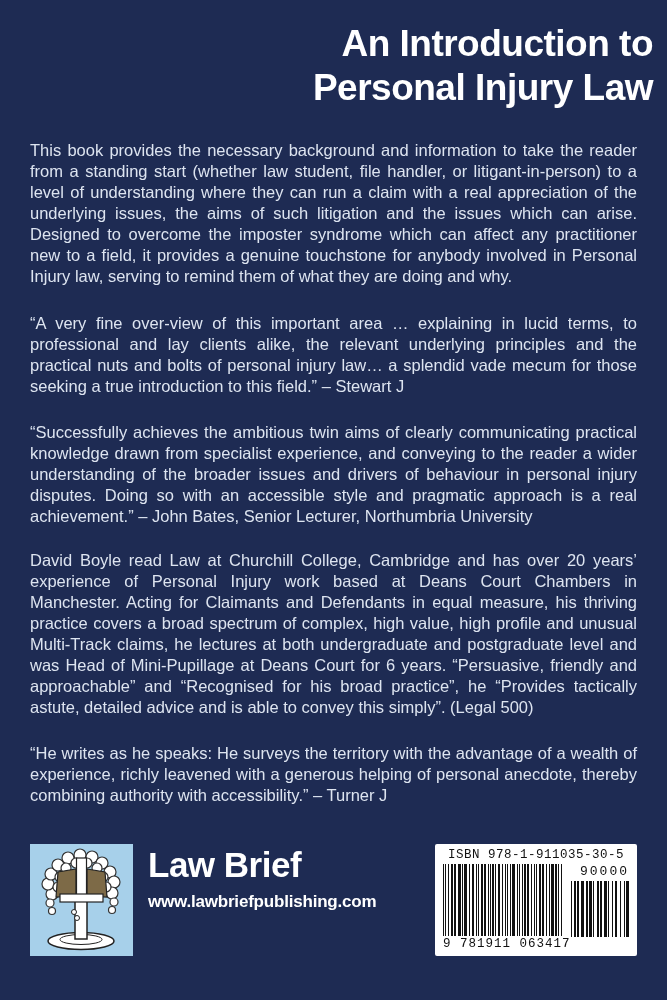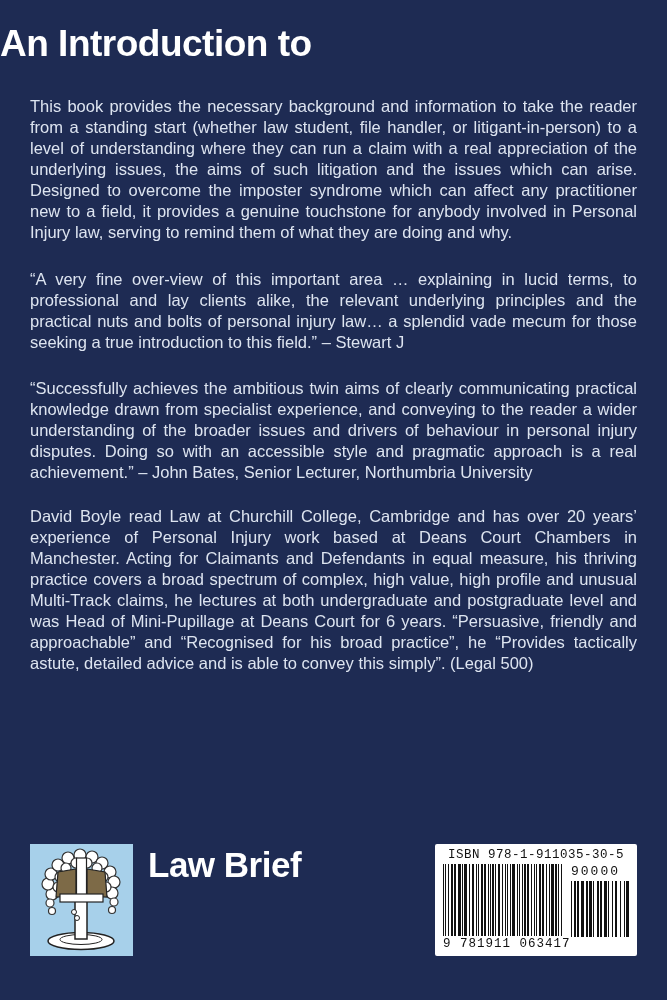--- a/index.html
+++ b/index.html
@@ -7,27 +7,27 @@
     position:relative;
     width:667px;height:1000px;
     margin:0 auto;
     background:#1e2b53;
     font-family:"Liberation Sans", sans-serif;
     overflow:hidden;
     box-sizing:border-box;
   }
   .title{
     padding-top:22px;
-    text-align:left;
+    text-align:right;
     color:#ffffff;
     font-weight:bold;
     font-size:37px;
     line-height:44px;
     letter-spacing:-0.5px;
-    margin:0 0 30px 0;
+    margin:0 14px 30px 0;
   }
   .title span{display:block;}
   .body-text{
     margin:0 30px;
     color:#dde4f0;
     font-size:16.5px;
     line-height:21px;
     text-align:justify;
   }
   .mt-blurb{margin-top:0;}
@@ -121,42 +121,45 @@
   .supp-col{
     flex:1;
     margin-left:8px;
     display:flex;flex-direction:column;
     min-height:0;
   }
   .price-line{
     font-family:"Liberation Mono", monospace;
     font-size:13px;
     letter-spacing:2px;
+    text-align:right;
     white-space:nowrap;
   }
   .supp-col .bars{margin-top:2px;margin-bottom:14px;}
 </style>
 </head>
 <body>
 
 <div class="cover">
 
   <h1 class="title">
     <span>An Introduction to</span>
+    <span>Personal Injury Law</span>
   </h1>
 
   <p class="body-text mt-blurb">This book provides the necessary background and information to take the reader from a standing start (whether law student, file handler, or litigant-in-person) to a level of understanding where they can run a claim with a real appreciation of the underlying issues, the aims of such litigation and the issues which can arise. Designed to overcome the imposter syndrome which can affect any practitioner new to a field, it provides a genuine touchstone for anybody involved in Personal Injury law, serving to remind them of what they are doing and why.</p>
 
   <p class="body-text mt-quote1">“A very fine over-view of this important area … explaining in lucid terms, to professional and lay clients alike, the relevant underlying principles and the practical nuts and bolts of personal injury law… a splendid vade mecum for those seeking a true introduction to this field.” – Stewart J</p>
 
   <p class="body-text mt-quote2">“Successfully achieves the ambitious twin aims of clearly communicating practical knowledge drawn from specialist experience, and conveying to the reader a wider understanding of the broader issues and drivers of behaviour in personal injury disputes. Doing so with an accessible style and pragmatic approach is a real achievement.” – John Bates, Senior Lecturer, Northumbria University</p>
 
 
   <p class="body-text mt-bio">David Boyle read Law at Churchill College, Cambridge and has over 20 years’ experience of Personal Injury work based at Deans Court Chambers in Manchester. Acting for Claimants and Defendants in equal measure, his thriving practice covers a broad spectrum of complex, high value, high profile and unusual Multi-Track claims, he lectures at both undergraduate and postgraduate level and was Head of Mini-Pupillage at Deans Court for 6 years. “Persuasive, friendly and approachable” and “Recognised for his broad practice”, he “Provides tactically astute, detailed advice and is able to convey this simply”. (Legal 500)</p>
 
+  <p class="body-text mt-quote3">“He writes as he speaks: He surveys the territory with the advantage of a wealth of experience, richly leavened with a generous helping of personal anecdote, thereby combining authority with accessibility.” – Turner J</p>
 
   <div class="footer">
 
     <div class="publisher">
       <div class="logo-art">
         <svg viewBox="0 0 103 112" xmlns="http://www.w3.org/2000/svg">
           <rect x="0" y="0" width="103" height="112" fill="#a7d0ea"></rect>
 
           <ellipse cx="51" cy="97" rx="33" ry="8.5" fill="#ffffff" stroke="#222" stroke-width="1.5"></ellipse>
           <ellipse cx="51" cy="95.5" rx="21" ry="5" fill="#ffffff" stroke="#222" stroke-width="1"></ellipse>
@@ -195,20 +198,21 @@
           <polygon points="57,25 75,28 77,53 57,52" fill="#7d6a47" stroke="#222" stroke-width="1.2"></polygon>
 
           <rect x="46.5" y="14" width="10" height="40" fill="#ffffff" stroke="#222" stroke-width="1.2"></rect>
           <rect x="30" y="50" width="43" height="8" fill="#ffffff" stroke="#222" stroke-width="1.2"></rect>
         </svg>
       </div>
       <div class="pub-text">
         <div class="pub-name">
           <span>Law Brief</span>
         </div>
+        <div class="pub-url">www.lawbriefpublishing.com</div>
       </div>
     </div>
 
     <div class="barcode">
       <div class="isbn-line">ISBN 978-1-911035-30-5</div>
       <div class="bar-row">
         <div class="main-col">
           <div class="bars" id="mainBars">
               <div style="flex:0 0 0.813%;background:#111"></div>
               <div style="flex:0 0 0.813%;background:transparent"></div>

